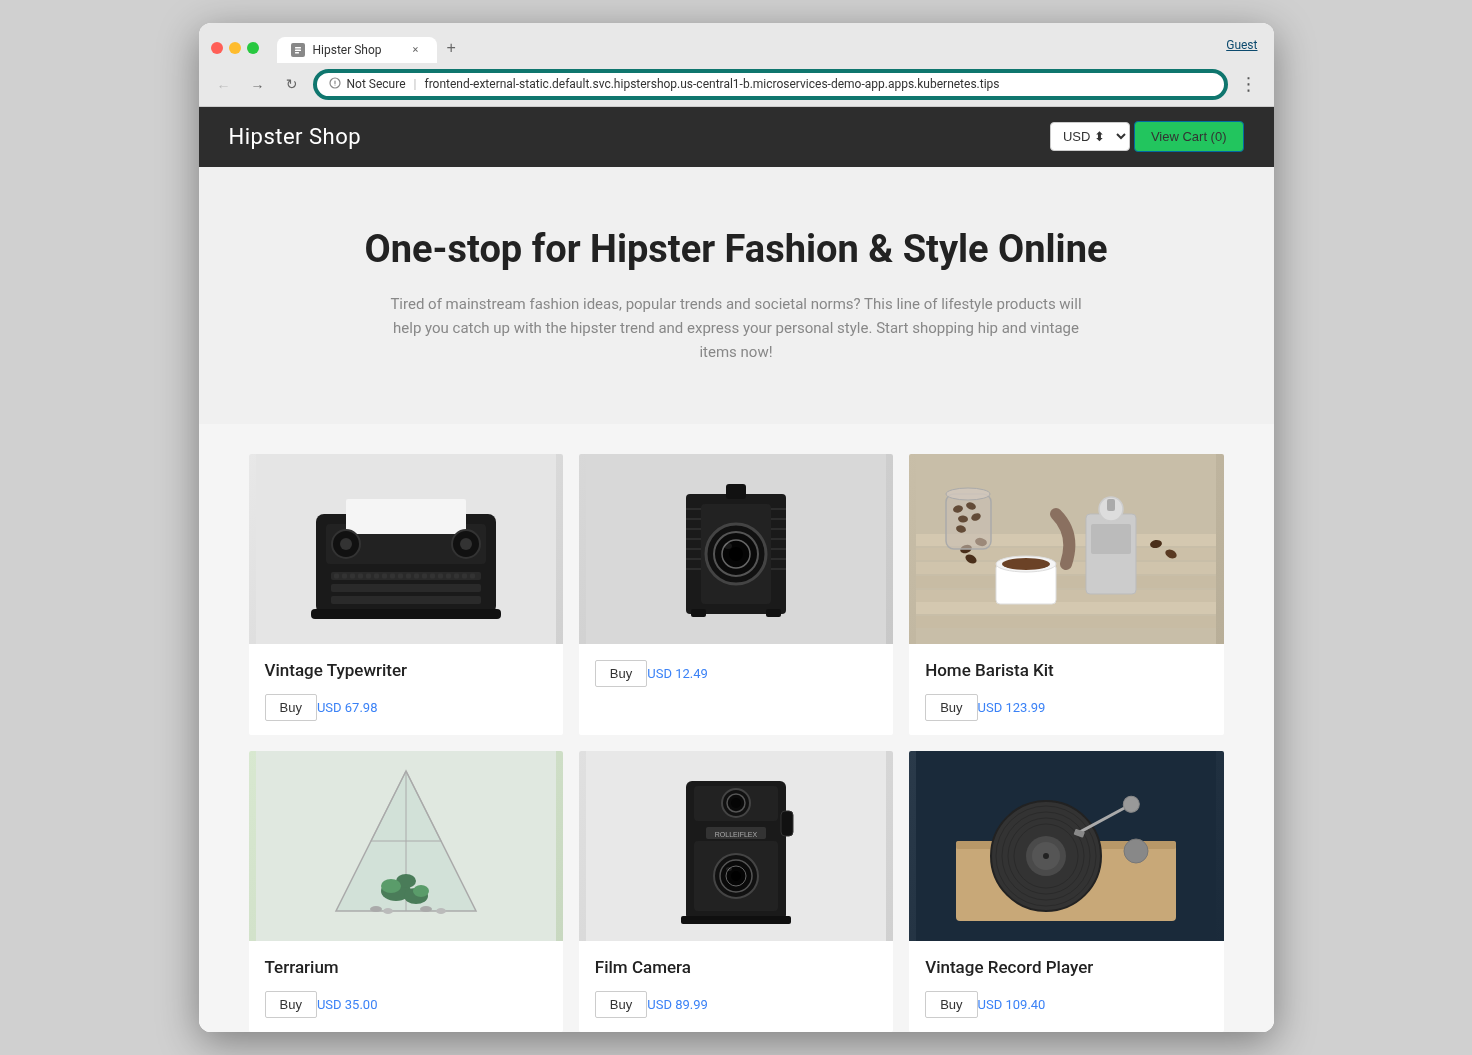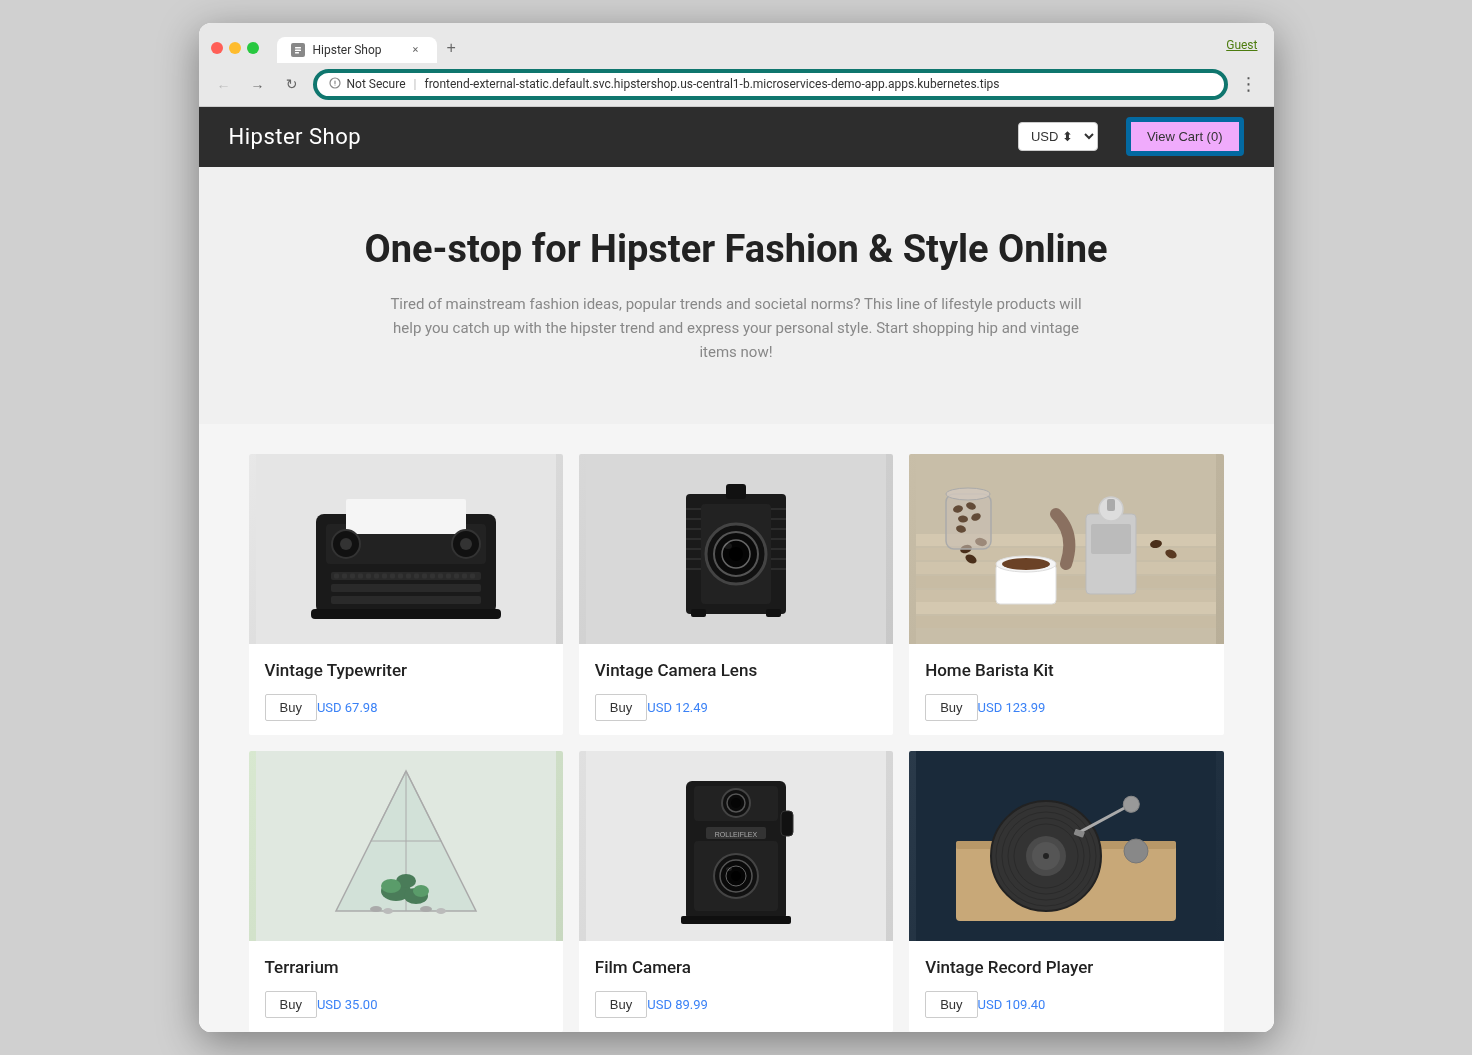--- a/index.html
+++ b/index.html
@@ -100,21 +100,21 @@
       border: none;
       padding: 6px 10px;
       font-size: 16px;
       color: #666;
       cursor: pointer;
     }
 
     .guest-label {
       margin-left: auto;
       font-size: 12px;
-      color: #4d7c0f;
+      color: #0c4a6e;
       padding-bottom: 6px;
       padding-right: 4px;
       text-decoration: underline;
     }
 
     .browser-toolbar {
       display: flex;
       align-items: center;
       padding: 6px 12px;
       gap: 8px;
@@ -191,36 +191,36 @@
     .site-logo {
       color: #fff;
       font-size: 22px;
       font-weight: 400;
       letter-spacing: 0.5px;
     }
 
     .navbar-actions {
       display: flex;
       align-items: center;
-      gap: 28px;
+      gap: 4px;
     }
 
     .currency-select {
       background: #fff;
       border: 1px solid #ccc;
       border-radius: 4px;
       padding: 5px 8px;
       font-size: 13px;
       cursor: pointer;
       color: #333;
     }
 
     .cart-btn {
-      background: #f0abfc;
-      border: 5px solid #0369a1;
+      background: #22c55e;
+      border: 1px solid #0369a1;
       border-radius: 4px;
       padding: 7px 16px;
       font-size: 13px;
       cursor: pointer;
       color: #333;
       font-weight: 500;
     }
 
     
     .hero-section {
@@ -487,21 +487,20 @@
 
               <ellipse cx="142" cy="92" rx="4" ry="3" fill="rgba(255,255,255,0.08)"></ellipse>
 
               <rect x="140" y="30" width="20" height="15" rx="3" fill="#111"></rect>
 
               <rect x="105" y="155" width="15" height="8" rx="2" fill="#111"></rect>
               <rect x="180" y="155" width="15" height="8" rx="2" fill="#111"></rect>
             </svg>
           </div>
           <div class="product-info">
-            <div class="product-name">Vintage Camera Lens</div>
             <div class="product-actions">
               <button class="buy-btn">Buy</button>
               <span class="product-price">USD 12.49</span>
             </div>
           </div>
         </div>
 
         <div class="product-card">
           <div class="product-img-placeholder product-img-barista">
             <svg width="300" height="190" viewBox="0 0 300 190">

